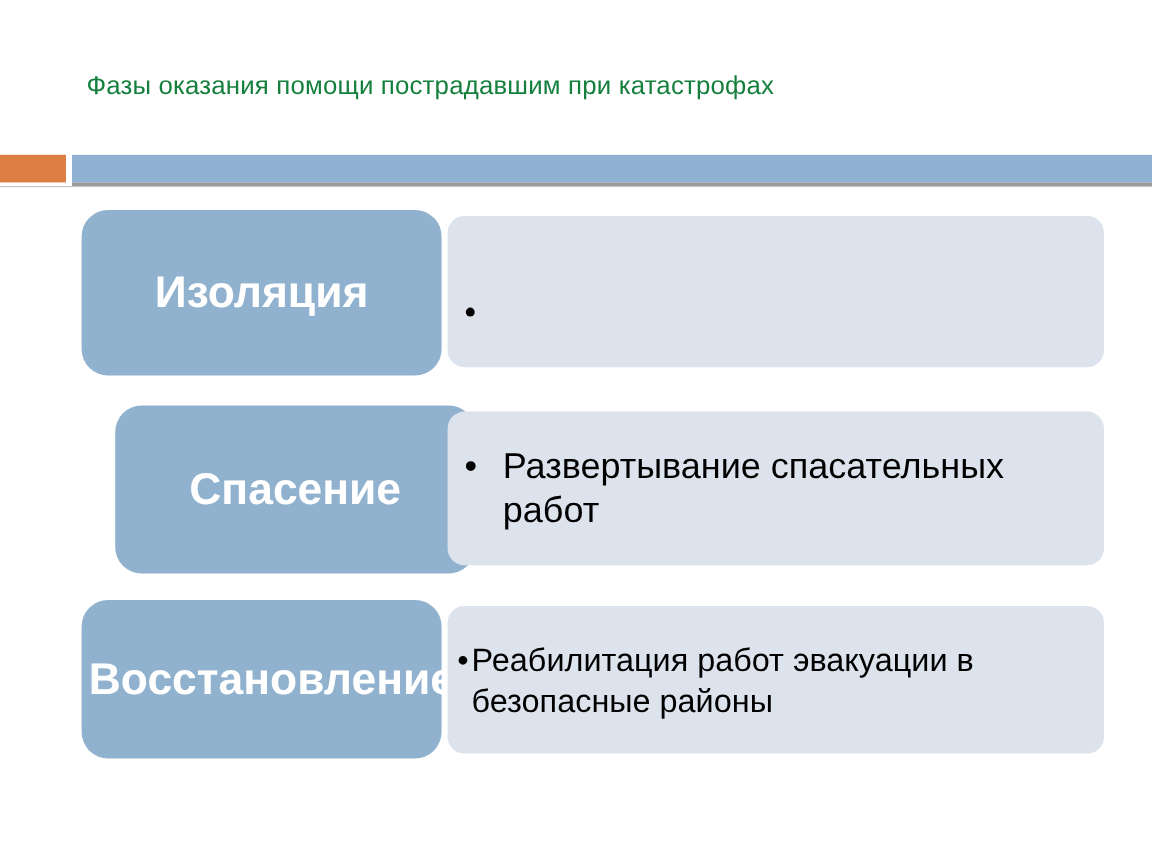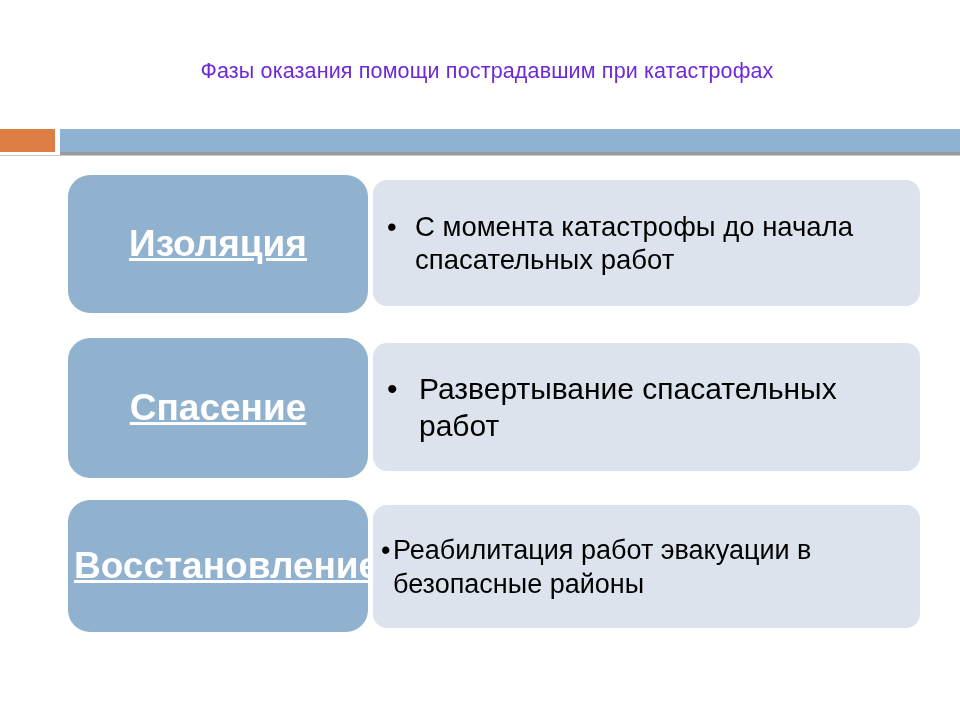--- a/index.html
+++ b/index.html
@@ -23,24 +23,23 @@
   }
 
   
   .slide-title {
     position: absolute;
     left: 72px;
     top: 57px;
     width: 830px;
     font-size: 21.5px;
     line-height: 28px;
-    color: #6d28d9;
+    color: #15803d;
     letter-spacing: 0.15px;
     white-space: nowrap;
-    text-align: center;
   }
 
   
   .rule-group {
     position: absolute;
     left: 0;
     top: 129px;
     width: 960px;
     height: 25px;
   }
@@ -96,21 +95,20 @@
     align-items: center;
     justify-content: center;
     text-align: center;
     box-sizing: border-box;
     padding: 0 6px;
   }
   .label-box .label-text {
     display: block;
     line-height: 1.02;
     width: 100%;
-    text-decoration: underline;
   }
 
   .content-box {
     position: absolute;
     left: 373px;
     width: 547px;
     background: #dde3ec;
     border-radius: 14px;
     box-sizing: border-box;
     display: flex;
@@ -135,21 +133,21 @@
 
   
   #row1 { top: 0; }
   #row1 .label-box  { top: 175px; height: 138px; font-size: 37px; }
   #row1 .content-box{ top: 180px; height: 126px; padding: 0 14px 0 14px; }
   #row1 .bullet-line{ font-size: 27.5px; line-height: 33px; padding-left: 28px; }
   #row1 .bullet-dot { font-size: 27.5px; line-height: 33px; }
 
   
   #row2 { top: 0; }
-  #row2 .label-box  { top: 338px; height: 140px; font-size: 37px; }
+  #row2 .label-box  { top: 338px; height: 140px; font-size: 37px; margin-left: 28px; }
   #row2 .content-box{ top: 343px; height: 128px; padding: 0 14px 0 14px; }
   #row2 .bullet-line{ font-size: 30px; line-height: 37px; padding-left: 32px; }
   #row2 .bullet-dot { font-size: 30px; line-height: 37px; }
 
   
   #row3 { top: 0; }
   #row3 .label-box  { top: 500px; height: 132px; font-size: 37px; }
   #row3 .content-box{ top: 505px; height: 123px; padding: 0 8px 0 8px; }
   #row3 .bullet-line{ font-size: 27px; line-height: 34px; padding-left: 12px; }
   #row3 .bullet-dot { font-size: 27px; line-height: 34px; }
@@ -169,21 +167,20 @@
   </div>
 
   <div class="row" id="row1">
     <div class="label-box">
       <span class="label-text">Изоляция</span>
     </div>
     <div class="content-box">
       <span class="content-inner">
         <span class="bullet-line">
           <span class="bullet-dot">•</span>
-          <span>С момента катастрофы до начала спасательных работ</span>
         </span>
       </span>
     </div>
   </div>
 
   <div class="row" id="row2">
     <div class="label-box">
       <span class="label-text">Спасение</span>
     </div>
     <div class="content-box">

